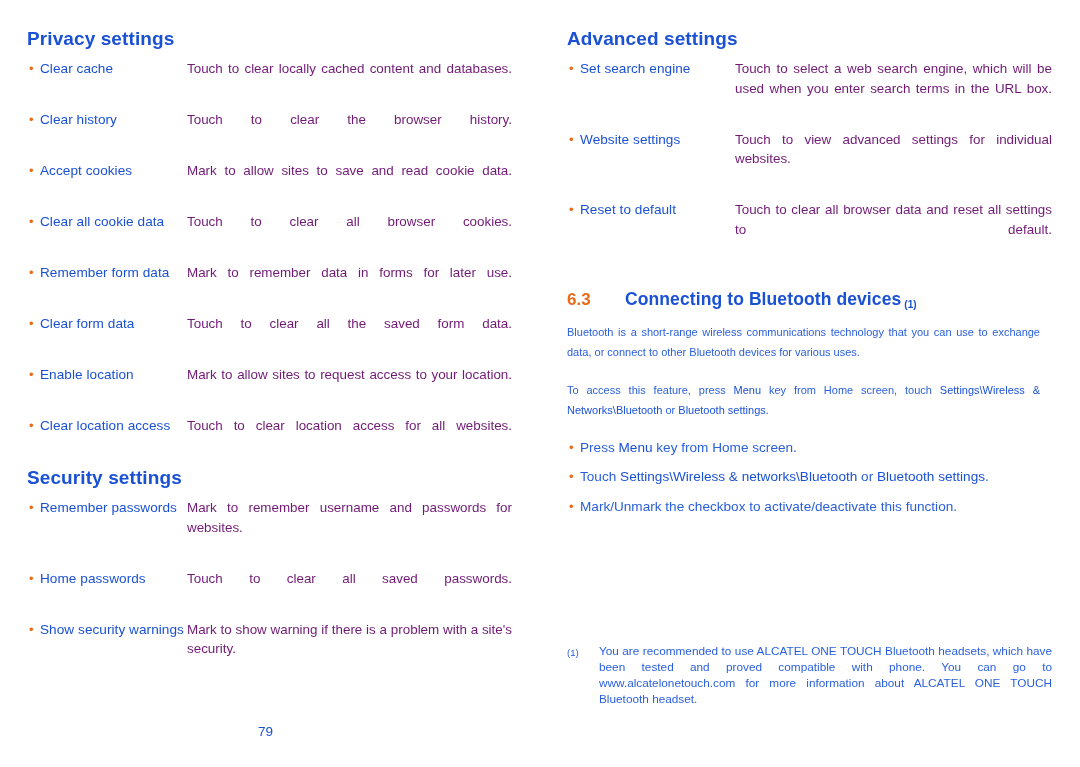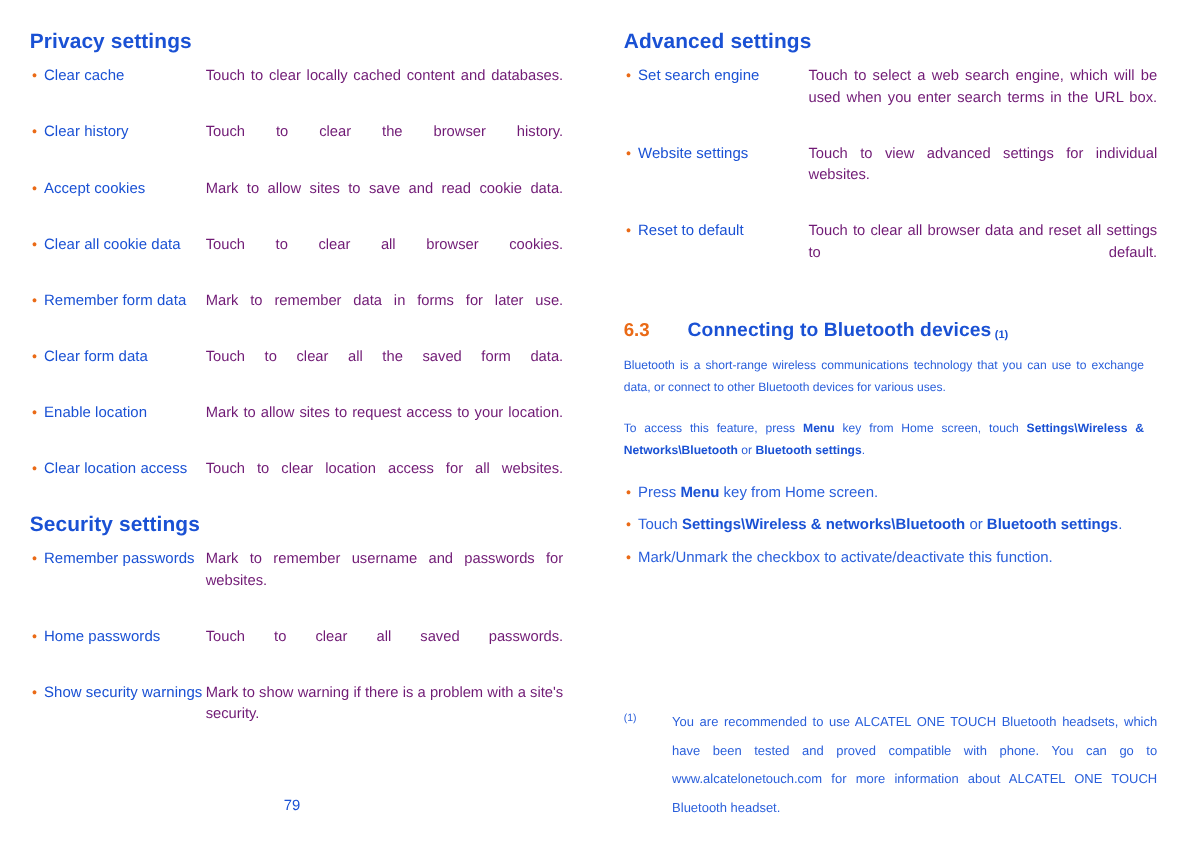--- a/index.html
+++ b/index.html
@@ -116,21 +116,21 @@
   }
 
   
   .para {
     font-size: 11px;
     line-height: 20.5px;
     color: #2a5fdb;
     text-align: justify;
     margin: 0 12px 17px 0;
   }
-  .para b, .bold { font-weight: bold; color: #1a51d4; }
+  .para b, .bold { font-weight: normal; color: #1a51d4; }
 
   
   .blist { margin: 0; padding: 0; }
   .bli {
     display: flex;
     align-items: flex-start;
     margin-bottom: 9px;
   }
   .bli .bullet { line-height: 20.5px; }
   .bli .bltext {
@@ -155,24 +155,23 @@
     flex: 0 0 auto;
     width: 32px;
     font-size: 9.5px;
     color: #2a5fdb;
     line-height: 18px;
     padding-top: 1px;
   }
   .fn-text {
     flex: 1 1 auto;
     font-size: 11.8px;
-    line-height: 26px;
+    line-height: 16px;
     color: #2a5fdb;
     text-align: justify;
-    margin-left: 12px;
   }
 
   
   .pageno {
     position: absolute;
     bottom: 28px;
     font-size: 13.5px;
     font-weight: normal;
     color: #1a51d4;
   }

